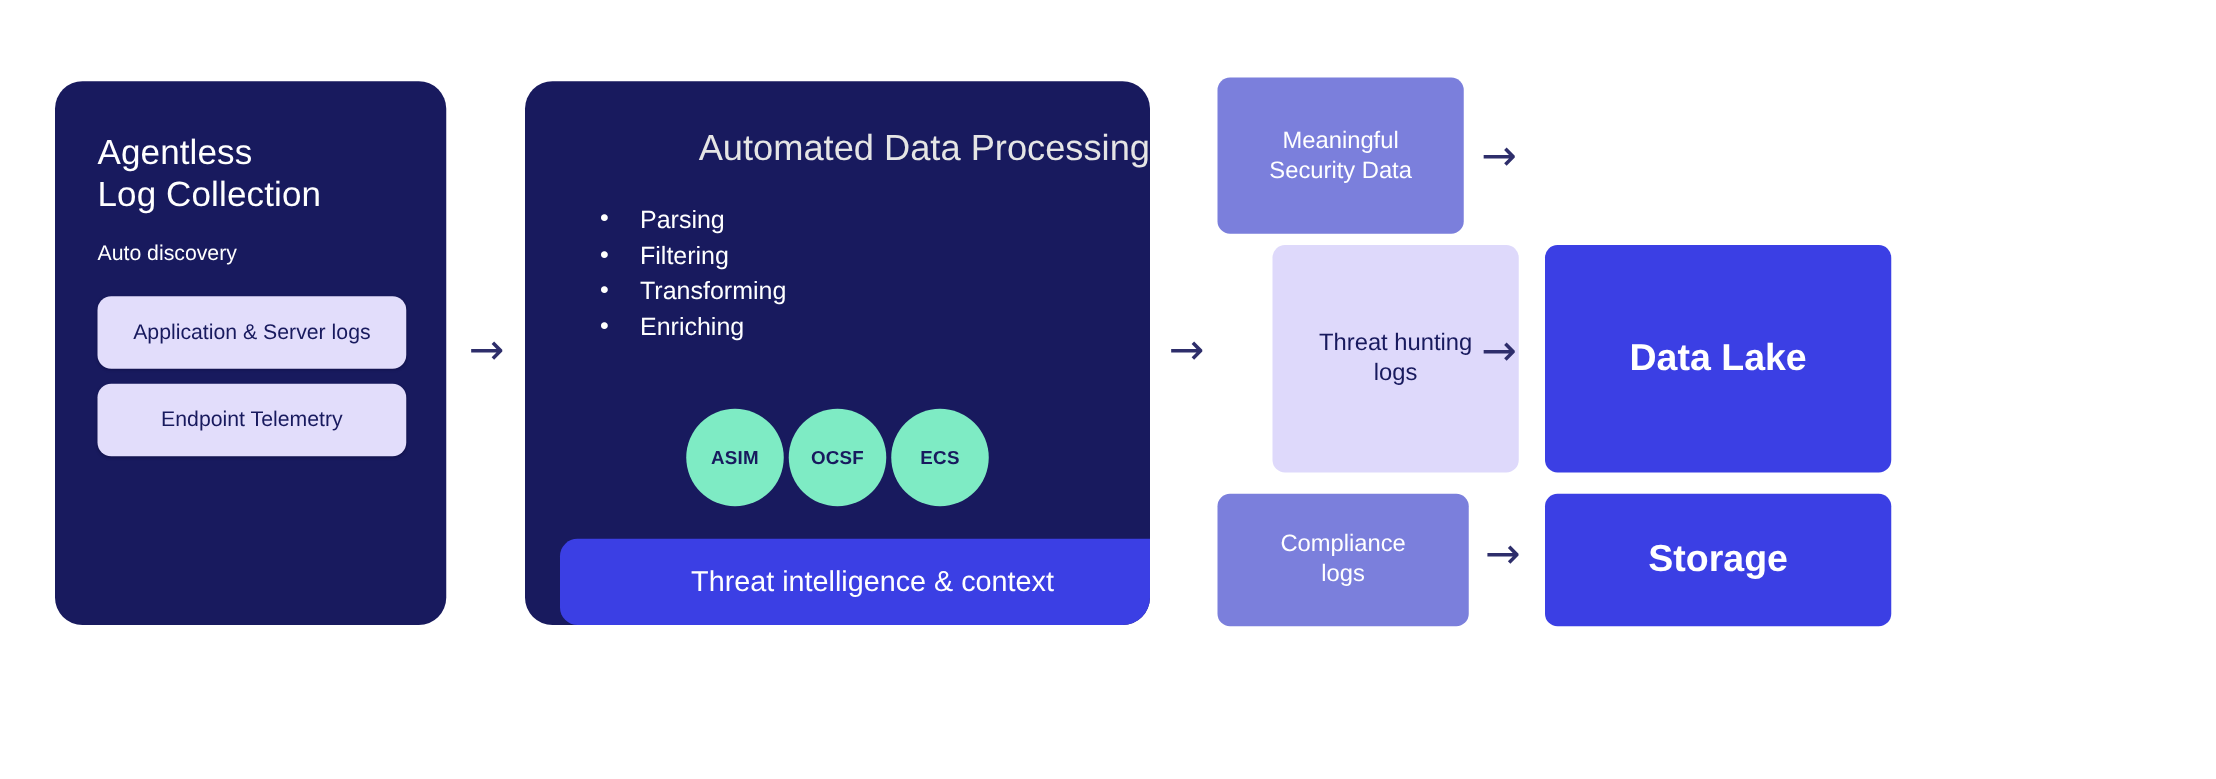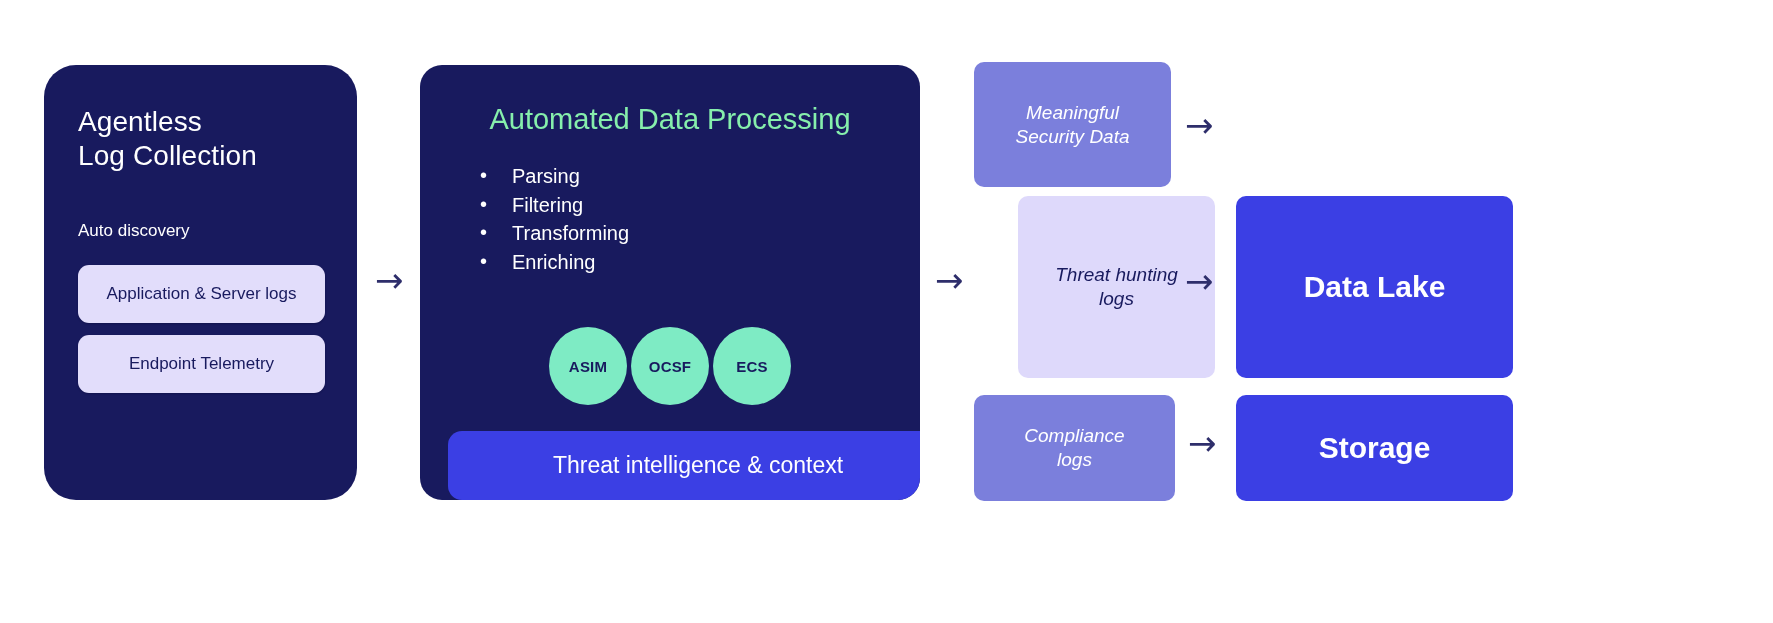--- a/index.html
+++ b/index.html
@@ -32,37 +32,37 @@
   }
 
   
   #collection-panel {
     position: absolute;
     left: 44px;
     top: 65px;
     width: 313px;
     height: 435px;
     background: #181a5e;
-    border-radius: 32px;
+    border-radius: 22px;
     box-sizing: border-box;
     padding: 40px 32px 0 34px;
   }
   #collection-title {
     color: #ffffff;
     font-size: 28px;
     line-height: 1.22;
     font-weight: 400;
     white-space: pre-line;
     letter-spacing: .1px;
   }
   #collection-subtitle {
     color: #ffffff;
     font-size: 17px;
     font-weight: 400;
-    margin-top: 48px;
+    margin-top: 20px;
   }
   #collection-chips {
     margin-top: 24px;
     display: flex;
     flex-direction: column;
     gap: 12px;
     justify-content: flex-end;
   }
   .chip {
     background: #e2ddfb;
@@ -85,24 +85,24 @@
     position: absolute;
     left: 420px;
     top: 65px;
     width: 500px;
     height: 435px;
     background: #181a5e;
     border-radius: 22px;
     overflow: hidden;
   }
   #processing-title {
-    color: #86efac;
+    color: #e5e5e5;
     font-size: 29px;
     font-weight: 400;
-    text-align: center;
+    text-align: right;
     margin-top: 38px;
   }
   #processing-list {
     list-style: none;
     margin: 28px 0 0 0;
     padding: 0 0 0 60px;
   }
   #processing-list li {
     color: #ffffff;
     font-size: 20px;
@@ -161,21 +161,20 @@
   .data-box {
     position: absolute;
     border-radius: 10px;
     display: flex;
     align-items: center;
     justify-content: center;
     text-align: center;
     line-height: 1.25;
     box-sizing: border-box;
     padding: 0 10px;
-    font-style: italic;
   }
   .data-box.periwinkle {
     background: #7b7fdc;
     color: #ffffff;
     font-size: 19px;
   }
   .data-box.lavender {
     background: #ded9fb;
     color: #181a5e;
     font-size: 19px;

